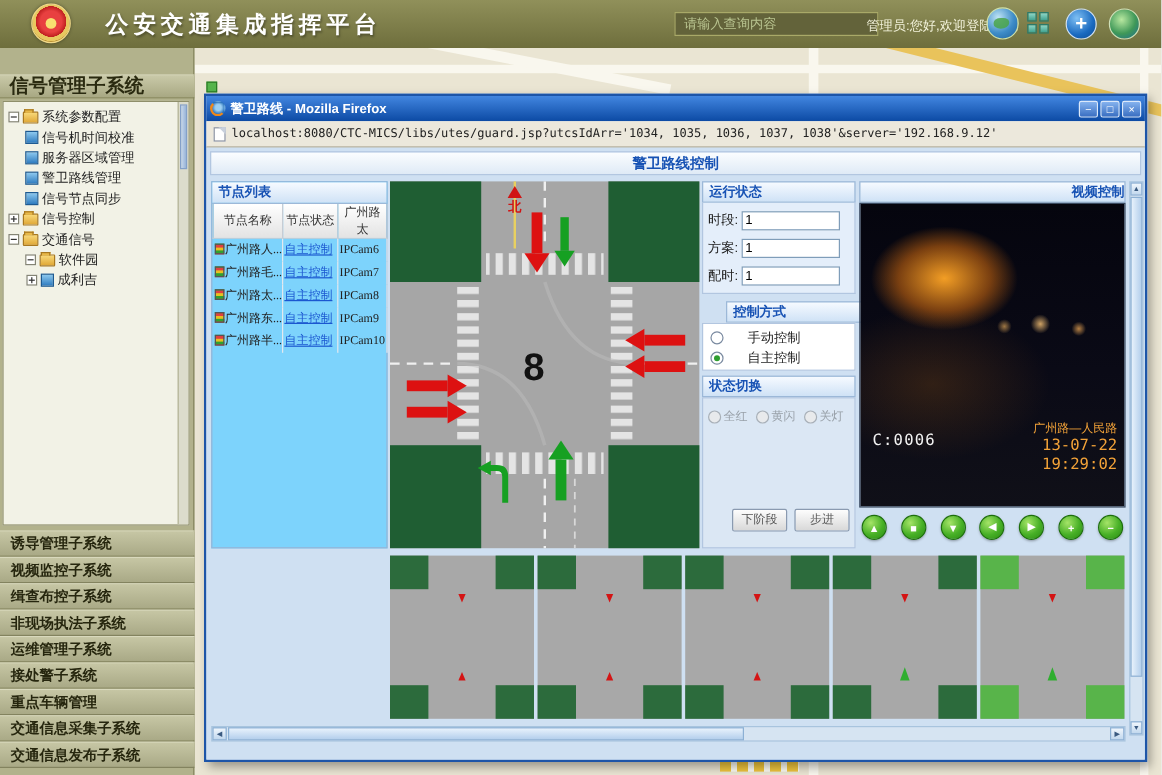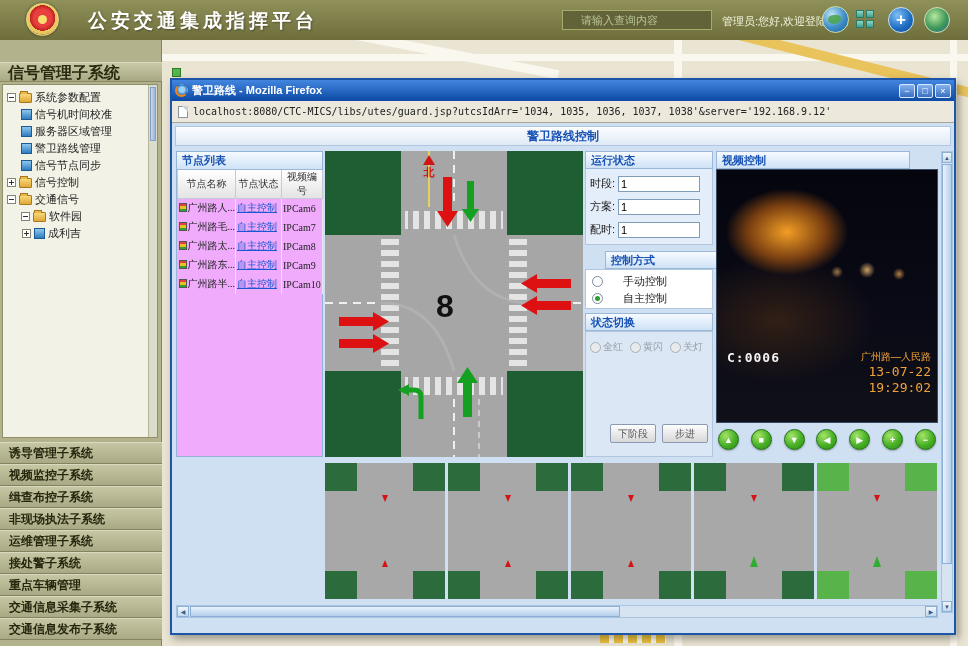--- a/index.html
+++ b/index.html
@@ -4,21 +4,21 @@
 <style>
   * { margin:0; padding:0; box-sizing:border-box; }
   body { font-family:"Liberation Sans","DejaVu Sans",sans-serif; }
   .screen { position:relative; width:968px; height:646px; overflow:hidden; background:#e9e4d2; }
 
   
   .topbar{position:absolute;left:0;top:0;width:968px;height:40px;background:linear-gradient(180deg,#90905a,#6e6e3c);z-index:5;}
   .emblem{position:absolute;left:26px;top:3px;width:33px;height:33px;border-radius:50%;background:radial-gradient(circle at 50% 45%,#e84040 0 38%,#c02020 55%,#e8c860 56% 70%,#b89030 71%);border:1px solid #f0d888;box-shadow:0 0 3px rgba(0,0,0,.4);}
   .emblem::after{content:"";position:absolute;left:50%;top:50%;width:9px;height:9px;margin:-4.5px 0 0 -4.5px;background:#f8e070;border-radius:50%;}
   .app-title{position:absolute;left:88px;top:8px;font-size:19px;font-weight:bold;color:#fff;letter-spacing:4px;text-shadow:1px 1px 2px rgba(0,0,0,.35);}
-  .search{position:absolute;left:562px;top:10px;width:150px;height:20px;background:#63633a;border:1px solid #a9a968;color:#d8e0b0;font-size:11px;padding:0 18px;outline:none;}
+  .search{position:absolute;left:562px;top:10px;width:170px;height:20px;background:#63633a;border:1px solid #a9a968;color:#d8e0b0;font-size:11px;padding:0 7px;outline:none;}
   .search::placeholder{color:#b9c490;}
   .welcome{position:absolute;left:722px;top:14px;font-size:11px;color:#f2f2da;}
   .hicon{position:absolute;cursor:pointer;}
   .ic-globe{left:822px;top:6px;width:27px;height:27px;border-radius:50%;background:radial-gradient(circle at 35% 30%,#bfe4f4,#3e8cc8 55%,#1c5f9a);border:1px solid #cfe0a8;}
   .ic-globe::after{content:"";position:absolute;left:5px;top:8px;width:13px;height:9px;background:#4aa44a;border-radius:50% 40% 60% 50%;opacity:.85;}
   .ic-grid{left:856px;top:10px;width:20px;height:20px;display:grid;grid-template-columns:8px 8px;grid-template-rows:8px 8px;gap:2px;}
   .ic-grid i{background:linear-gradient(180deg,#8fd8c8,#3fa08e);border:1px solid #2c7a6a;}
   .ic-plus{left:888px;top:7px;width:26px;height:26px;border-radius:50%;background:radial-gradient(circle at 35% 30%,#7fc0f4,#1a6ac0 60%,#0c4a90);border:1px solid #cfe0f4;color:#fff;font-size:17px;font-weight:bold;text-align:center;line-height:24px;}
   .ic-globe2{left:924px;top:7px;width:26px;height:26px;border-radius:50%;background:radial-gradient(circle at 40% 35%,#b8e8a0,#3f9858 55%,#1c6a94);border:1px solid #cfe0b8;}
 
@@ -58,21 +58,21 @@
   .win-btn{width:16px;height:14px;margin-left:2px;background:linear-gradient(180deg,#85b2ee,#3a6fc2);border:1px solid #dbe8fa;border-radius:2px;color:#fff;font-size:9px;line-height:12px;text-align:center;cursor:pointer;flex:none;}
   .urlbar{height:22px;background:#ece8dc;border-bottom:1px solid #aaa492;display:flex;align-items:center;padding:0 6px;gap:5px;cursor:text;}
   .page-ico{width:10px;height:12px;background:#fff;border:1px solid #8a92a0;position:relative;flex:none;}
   .page-ico::after{content:"";position:absolute;right:-1px;top:-1px;border:3px solid;border-color:#c8d0dc #c8d0dc transparent transparent;}
   .url-text{font-family:"DejaVu Sans Mono","Liberation Mono",monospace;font-size:10px;color:#222;white-space:nowrap;overflow:hidden;}
   .content{position:relative;width:782px;height:510px;background:#cfe0f2;}
   .page-strip{position:absolute;left:3px;top:3px;width:776px;height:20px;background:linear-gradient(180deg,#fbfdff,#dfeaf6);border:1px solid #b2c6e0;color:#1752b4;font-weight:bold;font-size:12px;text-align:center;line-height:19px;}
   .panel-hd{height:18px;background:linear-gradient(180deg,#f6faff,#cfe2f6);border:1px solid #9cb8d8;color:#1752b4;font-weight:bold;font-size:11px;line-height:16px;padding-left:5px;}
 
   
-  .node-panel{position:absolute;left:4px;top:28px;width:147px;height:306px;background:#f0abfc;border:1px solid #94b4d6;}
+  .node-panel{position:absolute;left:4px;top:28px;width:147px;height:306px;background:#7dd3fc;border:1px solid #94b4d6;}
   .node-panel .panel-hd{border:none;border-bottom:1px solid #9cb8d8;}
   .ntable{width:100%;border-collapse:collapse;table-layout:fixed;font-family:Liberation Serif, serif;}
   .ntable th{height:18px;background:linear-gradient(180deg,#fff,#e3e3e3);border:1px solid #c6ccd4;border-top:none;font-size:10px;color:#333;font-weight:normal;padding:0 1px;overflow:hidden;}
   .ntable td{height:19px;border-right:1px solid #e4e8ee;font-size:10px;color:#222;padding:0 1px;white-space:nowrap;overflow:hidden;}
   .cw1{width:58px;} .cw2{width:46px;} .cw3{width:41px;}
   .sig-ico{display:inline-block;width:8px;height:9px;background:linear-gradient(180deg,#e04040 0 33%,#e8c020 33% 66%,#30a030 66%);border:1px solid #555;vertical-align:-1px;margin-right:1px;}
   .link{color:#1b57d0;text-decoration:underline;cursor:pointer;}
 
   .junction{position:absolute;left:153px;top:28px;width:258px;height:306px;}
 
@@ -90,29 +90,29 @@
   .radio.checked::after{content:"";position:absolute;left:2px;top:2px;width:5px;height:5px;border-radius:50%;background:#2f9e2f;}
   .radio.disabled{border-color:#a8b0b8;background:#e8eaec;}
   .ss-box{position:absolute;left:0;top:180px;width:128px;height:126px;background:#dbe7f4;border:1px solid #b2c6e0;}
   .ss-opts{position:absolute;left:4px;top:8px;display:flex;gap:7px;font-size:10px;color:#98a0a8;text-align:right;}
   .ss-opt{display:flex;align-items:center;gap:2px;cursor:pointer;}
   .ss-btns{position:absolute;right:4px;top:92px;display:flex;gap:6px;}
   .btn-sm{width:46px;height:19px;background:linear-gradient(180deg,#fdfdfd,#d8d8d8);border:1px solid #8a9ab0;border-radius:2px;font-size:10px;color:#555;text-align:center;line-height:17px;cursor:pointer;}
 
   
   .video-panel{position:absolute;left:544px;top:28px;width:222px;height:306px;}
-  .video-panel .panel-hd{width:194px;}
+  .video-panel .panel-hd{width:222px;text-align:right;}
   .video{position:absolute;left:0;top:18px;width:222px;height:254px;border:1px solid #3a4a60;overflow:hidden;background:
     radial-gradient(circle 6px at 150px 100px, rgba(255,200,120,.8), transparent 8px),
     radial-gradient(circle 4px at 182px 104px, rgba(255,180,90,.7), transparent 6px),
     radial-gradient(circle 4px at 120px 102px, rgba(255,190,100,.6), transparent 6px),
     radial-gradient(ellipse 85px 60px at 70px 62px, rgba(255,166,38,.95), rgba(216,110,16,.55) 45%, rgba(60,30,8,0) 72%),
     radial-gradient(ellipse 140px 90px at 60px 150px, rgba(120,70,20,.35), transparent 70%),
     linear-gradient(180deg,#05050e 0%,#0a0a16 55%,#101018 100%);}
-  .v-cam{position:absolute;left:10px;top:180px;color:#f2f2f2;font-size:13px;font-weight:bold;letter-spacing:1px;font-family:"DejaVu Sans Mono",monospace;}
+  .v-cam{position:absolute;left:10px;top:190px;color:#f2f2f2;font-size:13px;font-weight:normal;letter-spacing:1px;font-family:"DejaVu Sans Mono",monospace;}
   .v-loc{position:absolute;right:6px;top:180px;color:#f2a238;font-size:10px;}
   .v-date{position:absolute;right:6px;top:194px;color:#f2a238;font-size:13px;font-family:"DejaVu Sans Mono",monospace;}
   .v-time{position:absolute;right:6px;top:210px;color:#f2a238;font-size:13px;font-family:"DejaVu Sans Mono",monospace;}
   .ptz{position:absolute;left:0;top:278px;width:222px;display:flex;justify-content:space-between;padding:0 2px;}
   .ptz-btn{width:21px;height:21px;border-radius:50%;background:radial-gradient(circle at 35% 30%,#a5e468,#47b026 55%,#2a8a12);border:1px solid #1d6e0c;color:#fff;font-size:9px;font-weight:bold;display:flex;align-items:center;justify-content:center;cursor:pointer;box-shadow:0 1px 2px rgba(0,0,0,.3);}
 
   
   .thumbs{position:absolute;left:153px;top:340px;width:613px;height:136px;display:flex;gap:3px;}
   .thumb{position:relative;width:120px;height:136px;background:#a8a8a8;cursor:pointer;flex:none;}
   .thumb .c{position:absolute;width:32px;height:28px;background:#2c6b3c;}
@@ -239,21 +239,21 @@
     <div class="content">
       <div class="page-strip">警卫路线控制</div>
 
       <div class="node-panel">
         <div class="panel-hd">节点列表</div>
         <table class="ntable">
           <tbody>
               <tr>
             <th class="cw1">节点名称</th>
             <th class="cw2">节点状态</th>
-            <th class="cw3">视频编号</th>
+            <th class="cw3">广州路太</th>
           </tr>
           <tr>
             <td><span class="sig-ico"></span><span>广州路人...</span></td>
             <td><span class="link">自主控制</span></td>
             <td><span>IPCam6</span></td>
           </tr>
           <tr>
             <td><span class="sig-ico"></span><span>广州路毛...</span></td>
             <td><span class="link">自主控制</span></td>
             <td><span>IPCam7</span></td>

